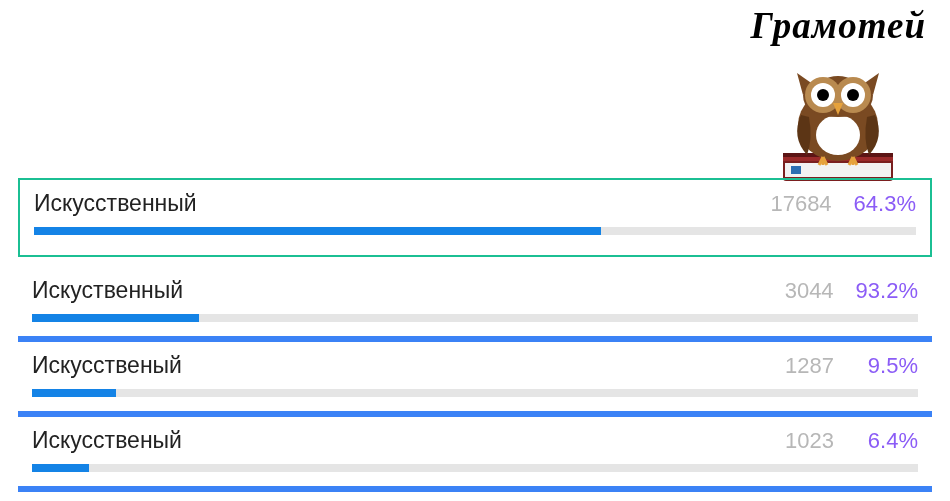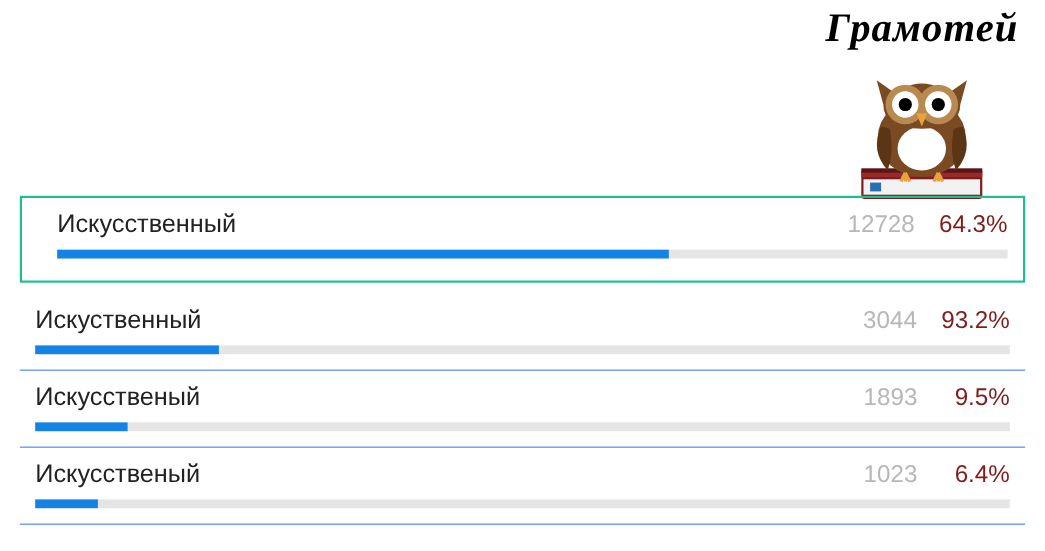--- a/index.html
+++ b/index.html
@@ -33,25 +33,25 @@
   .owl-svg { width: 130px; height: 140px; display:block; }
 
   .results {
     position: absolute;
     left: 18px;
     right: 18px;
     top: 178px;
   }
   .row {
     padding: 10px 14px 14px 14px;
-    border-bottom: 1px solid #3b82f6;
+    border-bottom: 6px solid #3b82f6;
   }
   .row.correct {
     border: 2px solid #1bbf93;
-    padding: 10px 14px 20px 32px;
+    padding: 10px 14px 20px 14px;
     margin-bottom: 10px;
   }
   .head {
     display: flex;
     align-items: baseline;
     justify-content: space-between;
     margin-bottom: 10px;
   }
   .label {
     font-size: 23px;
@@ -61,21 +61,21 @@
     display: flex;
     align-items: baseline;
     gap: 22px;
   }
   .count {
     font-size: 22px;
     color: #b7b7b7;
   }
   .pct {
     font-size: 22px;
-    color: #7f1d1d;
+    color: #8b5cf6;
     min-width: 62px;
     text-align: right;
   }
   .bar-track {
     width: 100%;
     height: 8px;
     background: #e5e5e5;
     border-radius: 0;
     position: relative;
   }
@@ -124,21 +124,21 @@
     </svg>
   </div>
 </div>
 
 <div class="results">
 
   <div class="row correct">
     <div class="head">
       <div class="label">Искусственный</div>
       <div class="nums">
-        <div class="count">12728</div>
+        <div class="count">17684</div>
         <div class="pct">64.3%</div>
       </div>
     </div>
     <div class="bar-track">
       <div class="bar-fill" style="width:64.3%"></div>
     </div>
   </div>
 
   <div class="row">
     <div class="head">
@@ -150,21 +150,21 @@
     </div>
     <div class="bar-track">
       <div class="bar-fill" style="width:18.9%"></div>
     </div>
   </div>
 
   <div class="row">
     <div class="head">
       <div class="label">Искусственый</div>
       <div class="nums">
-        <div class="count">1893</div>
+        <div class="count">1287</div>
         <div class="pct">9.5%</div>
       </div>
     </div>
     <div class="bar-track">
       <div class="bar-fill" style="width:9.5%"></div>
     </div>
   </div>
 
   <div class="row">
     <div class="head">

